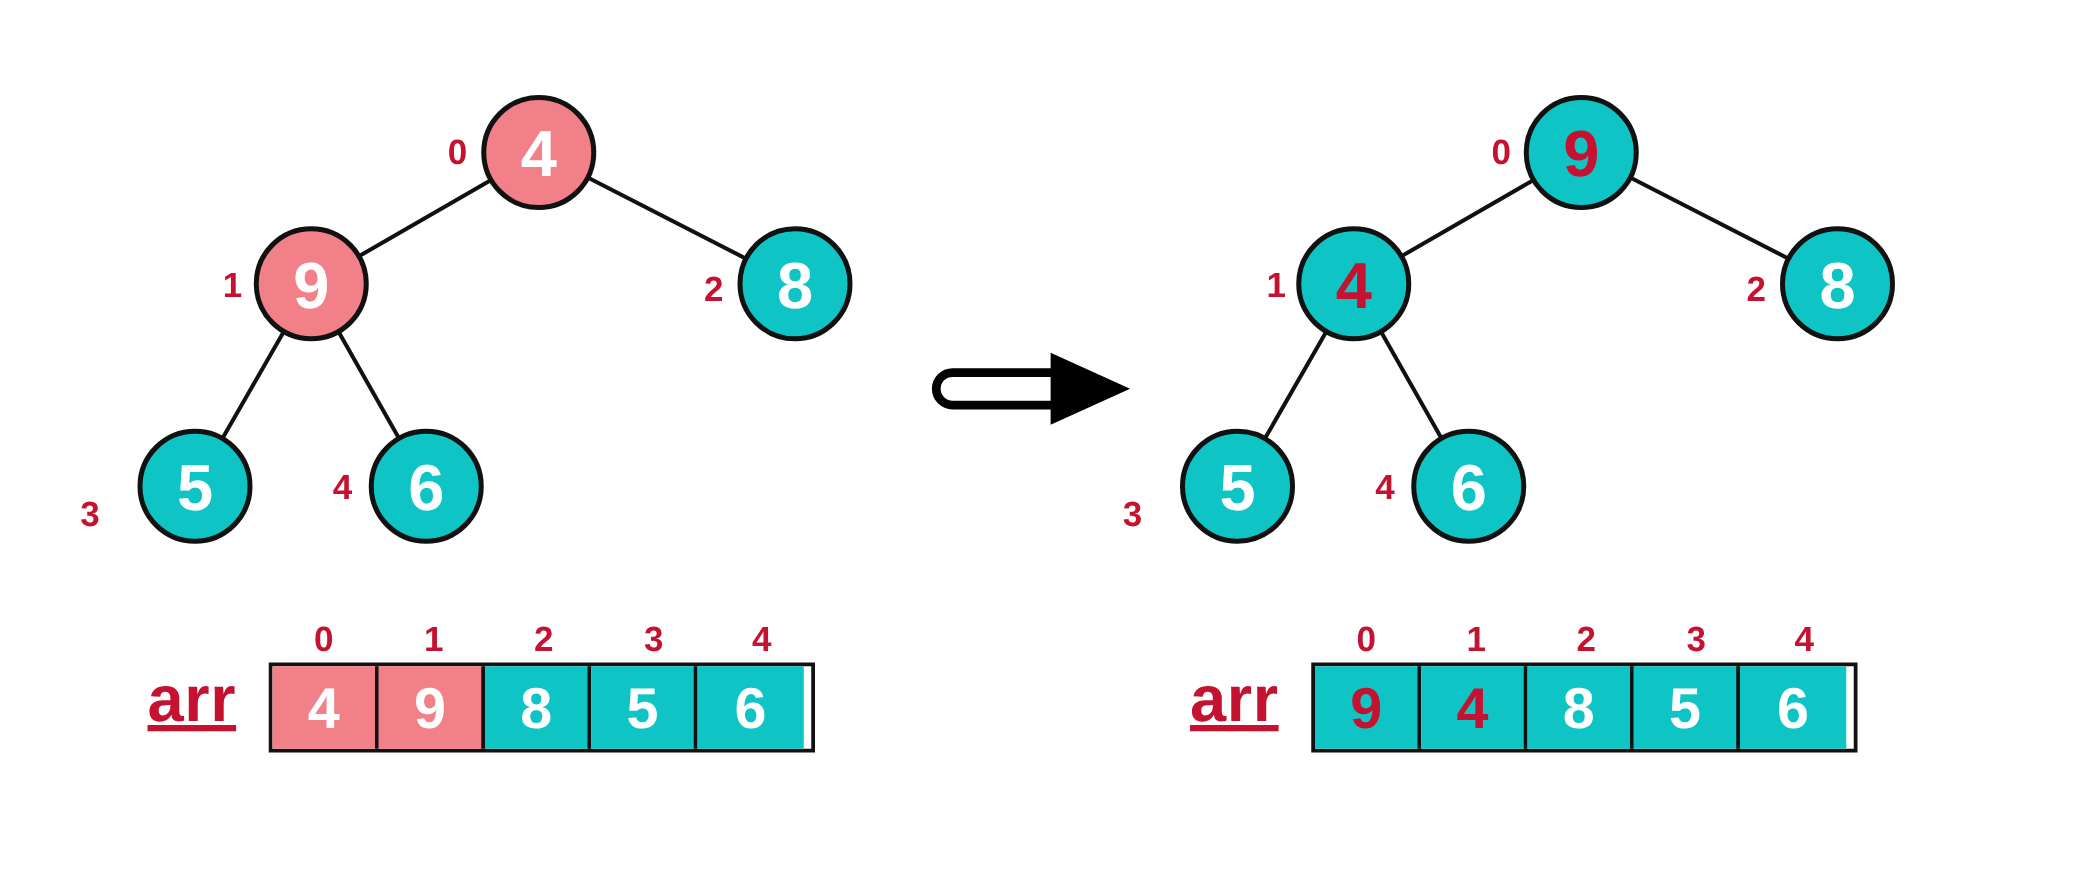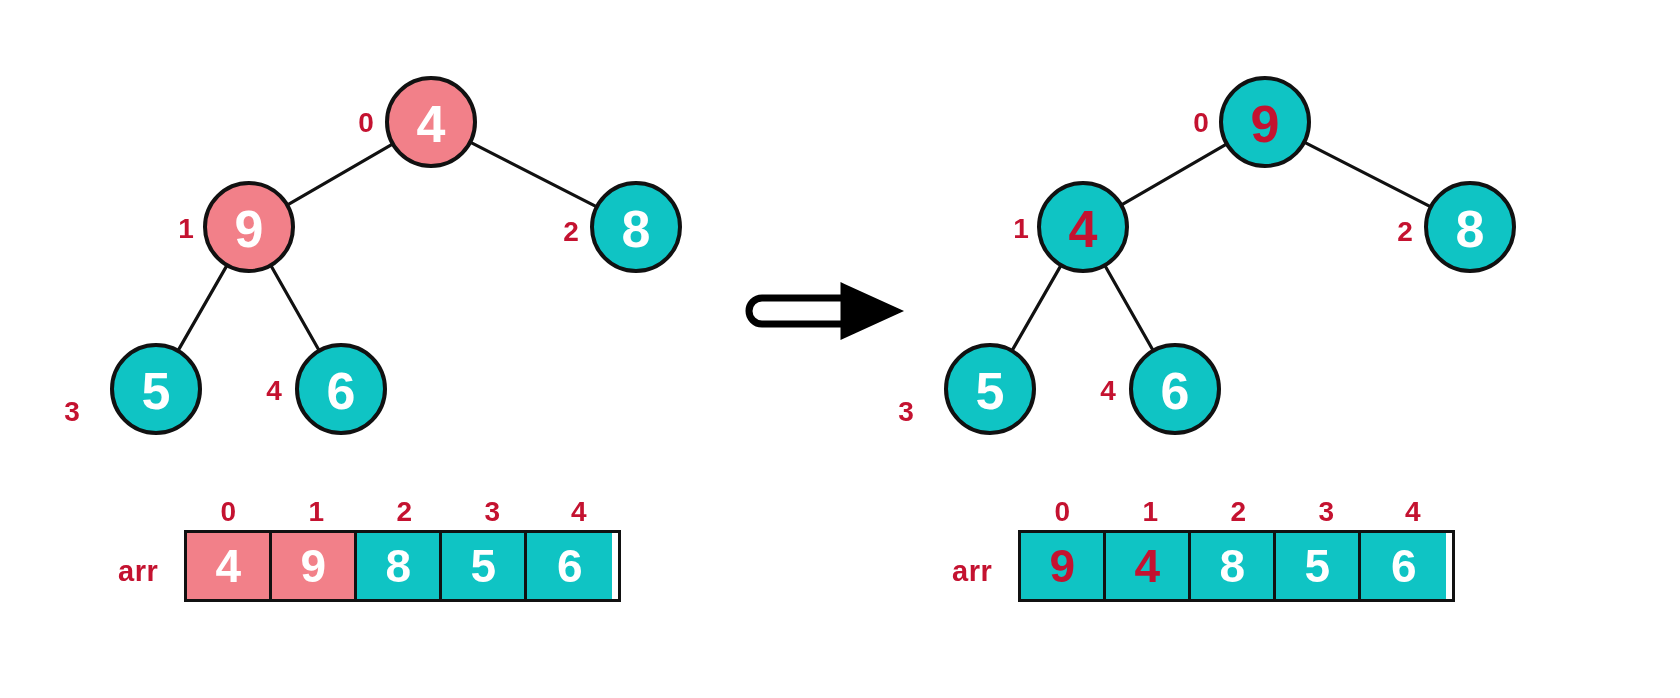--- a/index.html
+++ b/index.html
@@ -56,27 +56,28 @@
 
   
   .array-block {
     position: absolute;
     display: flex;
     align-items: flex-end;
   }
   .arr-name {
     font-family: "Liberation Sans", sans-serif;
     font-weight: bold;
-    font-size: 29px;
+    font-size: 52px;
     color: #C41230;
     line-height: 1;
     margin-right: 26px;
     padding-bottom: 16px;
     letter-spacing: 0.5px;
     white-space: nowrap;
+    text-decoration: underline;
   }
   .cells-wrap {
     display: flex;
     flex-direction: column;
   }
   .idx-row {
     display: flex;
     margin-bottom: 4px;
   }
   .idx-row .idx {

